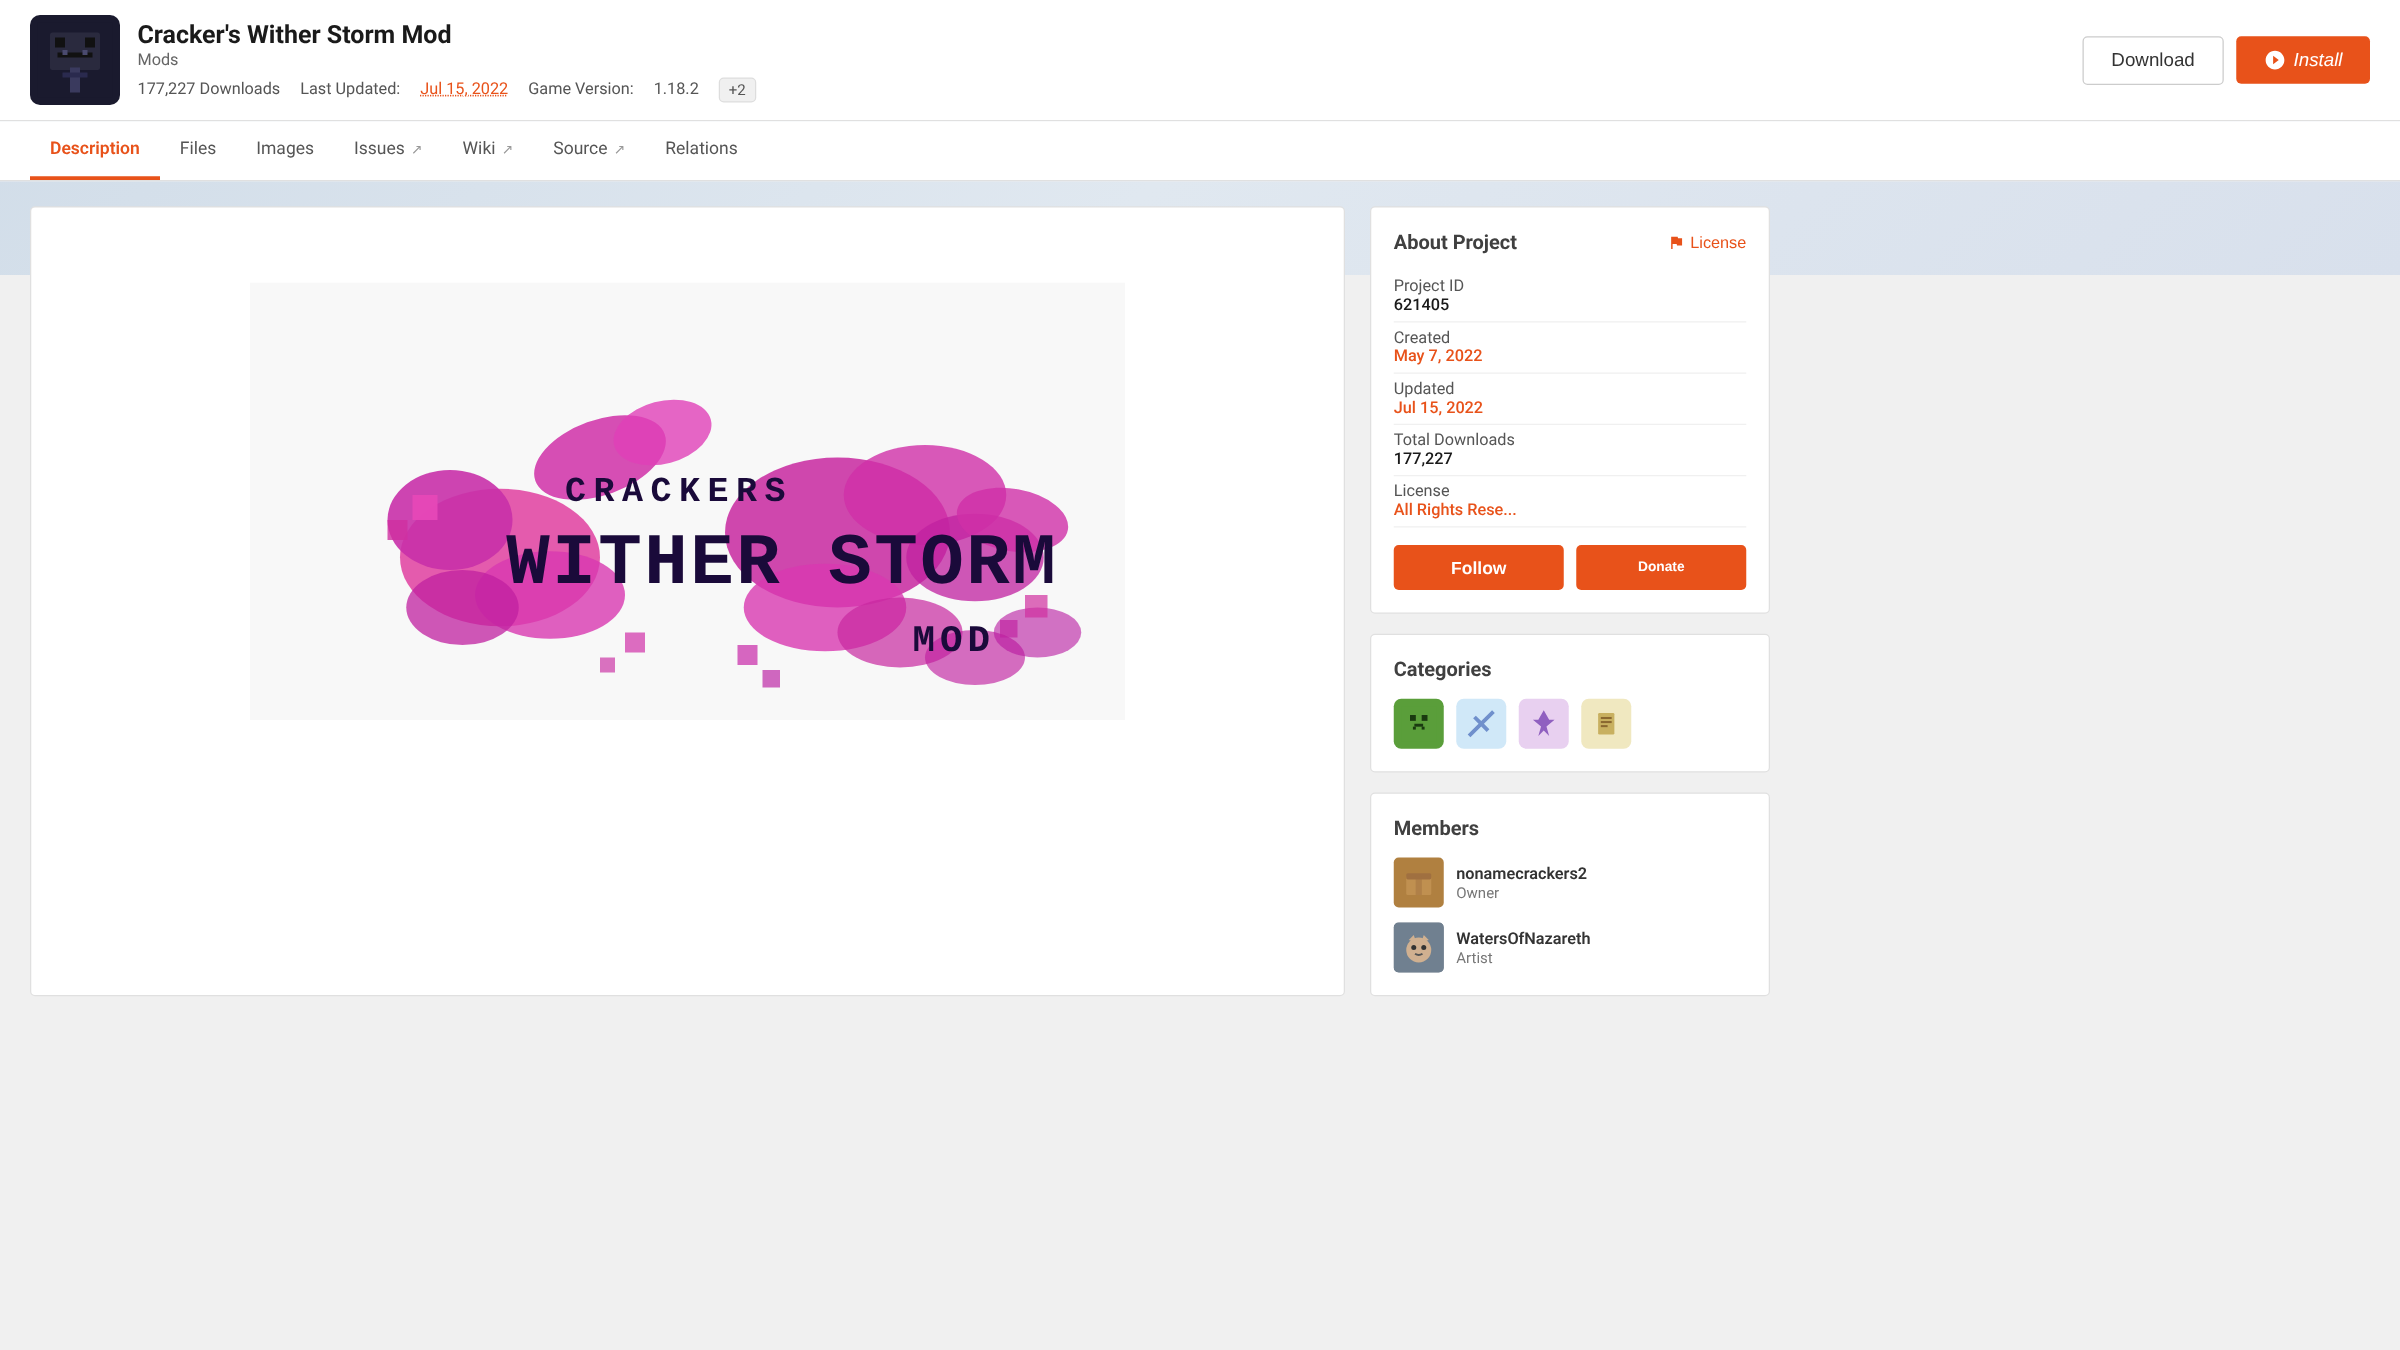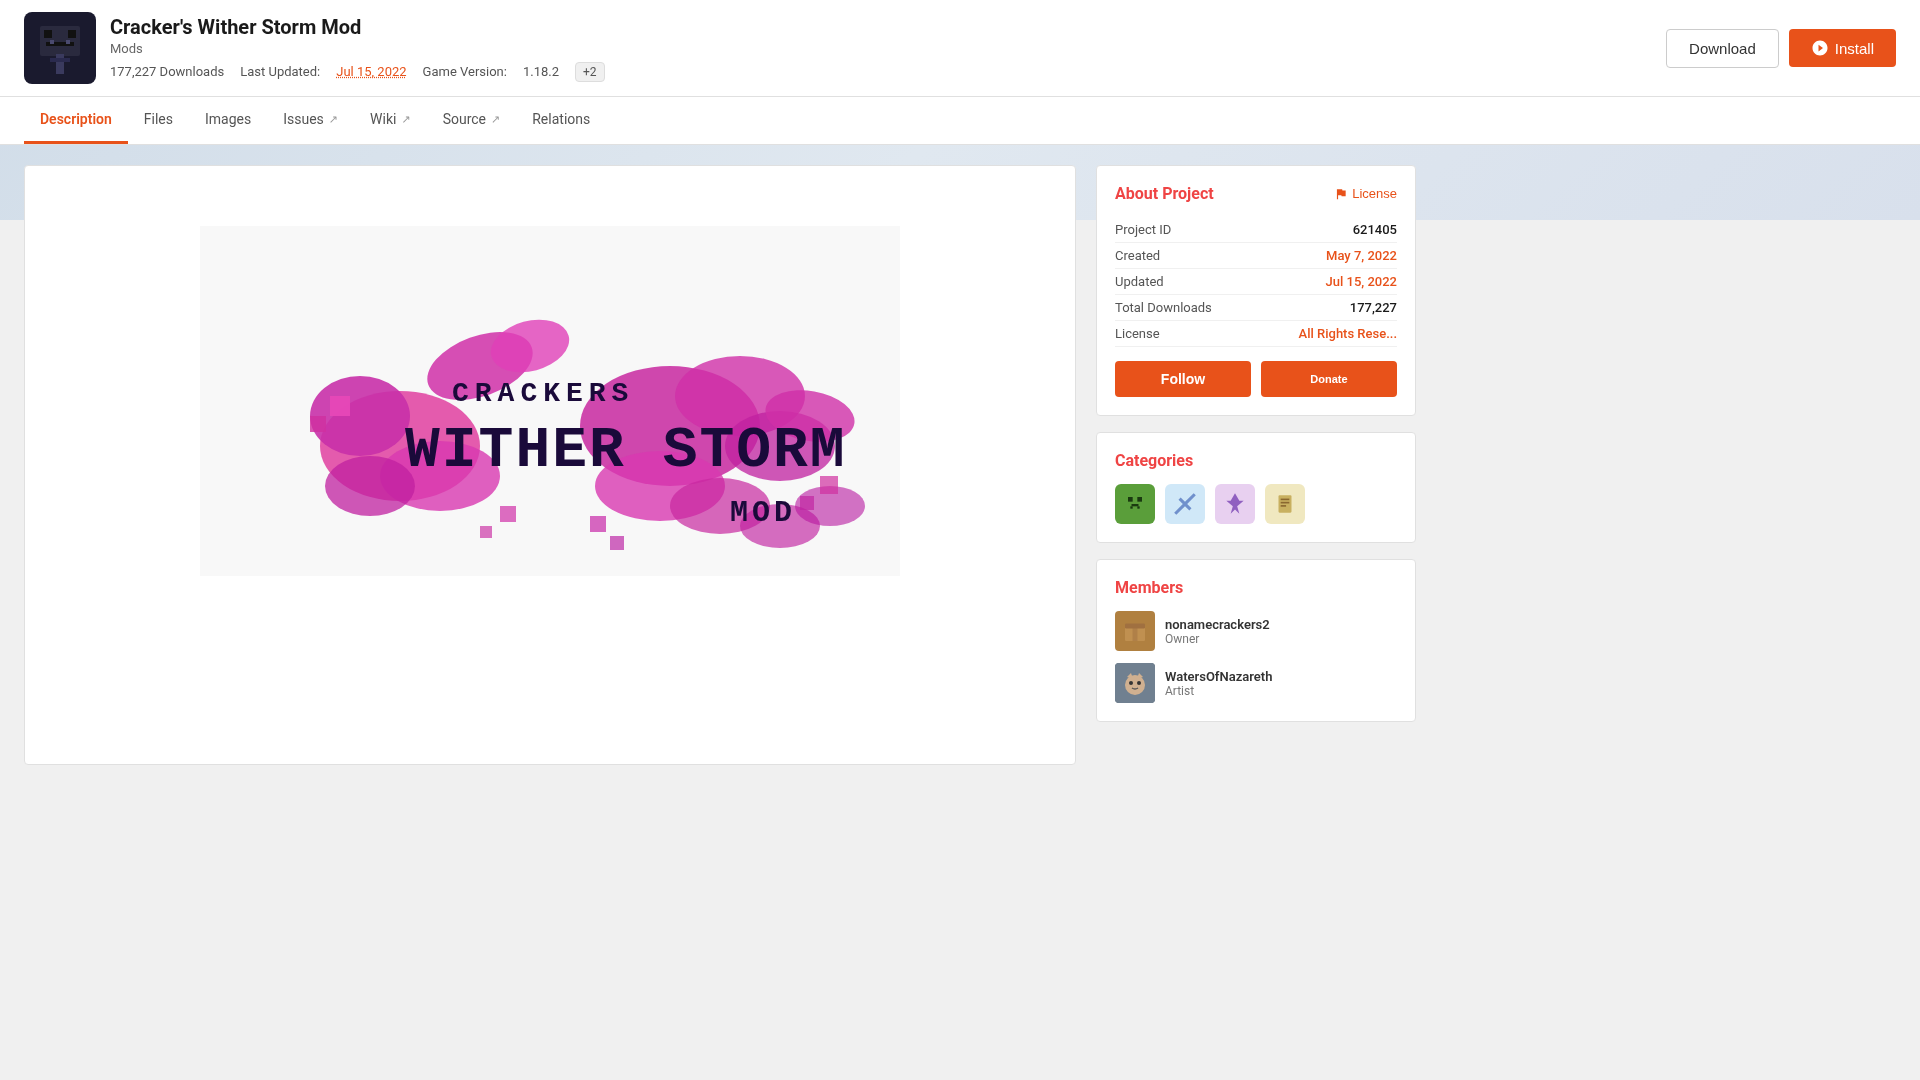--- a/index.html
+++ b/index.html
@@ -8,43 +8,43 @@
     .top-bar { background: #fff; border-bottom: 1px solid #e0e0e0; padding: 12px 24px; display: flex; align-items: center; justify-content: space-between; }
     .project-info { display: flex; align-items: center; gap: 14px; }
     .project-icon { width: 72px; height: 72px; border-radius: 8px; background: #1a1a2e; display: flex; align-items: center; justify-content: center; overflow: hidden; }
     .project-icon svg { width: 60px; height: 60px; }
     .project-details h1 { font-size: 20px; font-weight: 700; color: #1a1a1a; }
     .project-details .type { font-size: 13px; color: #666; margin-top: 2px; }
     .project-meta { display: flex; align-items: center; gap: 16px; margin-top: 6px; font-size: 13px; color: #555; }
     .version-badge { background: #f0f0f0; border: 1px solid #ddd; border-radius: 4px; padding: 2px 7px; font-size: 12px; color: #555; cursor: pointer; }
     .top-actions { display: flex; gap: 10px; align-items: center; }
     .btn-download { background: #fff; border: 1px solid #ccc; color: #333; padding: 10px 22px; border-radius: 4px; font-size: 15px; cursor: pointer; font-weight: 500; }
-    .btn-install { background: #e8521a; border: none; color: #fff; padding: 10px 22px; border-radius: 4px; font-size: 15px; cursor: pointer; font-weight: 500; display: flex; align-items: center; gap: 6px; }
+    .btn-install { background: #e8521a; border: none; color: #fff; padding: 10px 22px; border-radius: 4px; font-size: 15px; cursor: pointer; font-weight: 500; display: flex; align-items: center; gap: 6px; font-style: italic; }
 
     .nav-tabs { background: #fff; border-bottom: 1px solid #e0e0e0; padding: 0 24px; display: flex; gap: 0; }
     .nav-tab { padding: 14px 16px; font-size: 14px; cursor: pointer; color: #555; border-bottom: 3px solid transparent; text-decoration: none; display: flex; align-items: center; gap: 5px; }
     .nav-tab.active { color: #e8521a; border-bottom-color: #e8521a; font-weight: 600; }
     .ext-icon { font-size: 11px; color: #999; }
 
     .main-content { display: flex; gap: 20px; padding: 20px 24px; max-width: 1440px; }
     .content-area { flex: 1; min-width: 0; background: #fff; border: 1px solid #e0e0e0; border-radius: 4px; padding: 20px; min-height: 600px; }
 
     .mod-banner { width: 100%; display: flex; justify-content: center; align-items: center; padding: 40px 20px; }
 
     
     .banner-svg { width: 700px; height: 350px; }
 
     .sidebar { width: 320px; flex-shrink: 0; display: flex; flex-direction: column; gap: 16px; }
     .sidebar-card { background: #fff; border: 1px solid #e0e0e0; border-radius: 4px; padding: 18px; }
-    .sidebar-card h3 { font-size: 16px; font-weight: 700; color: #ef4444; margin-bottom: 14px; }
+    .sidebar-card h3 { font-size: 16px; font-weight: 700; color: #404040; margin-bottom: 14px; }
     .about-header { display: flex; justify-content: space-between; align-items: center; margin-bottom: 14px; }
     .about-header h3 { margin-bottom: 0; }
     .report-btn { display: flex; align-items: center; gap: 4px; color: #e8521a; font-size: 13px; cursor: pointer; background: none; border: none; }
 
-    .info-row { display: flex; justify-content: space-between; align-items: baseline; padding: 5px 0; font-size: 13px; border-bottom: 1px solid #f0f0f0; }
+    .info-row { display: flex; justify-content: space-between; align-items: baseline; padding: 5px 0; font-size: 13px; border-bottom: 1px solid #f0f0f0; flex-direction: column; }
     .info-row:last-of-type { border-bottom: none; }
     .info-label { color: #555; }
     .info-value { color: #1a1a1a; font-weight: 500; text-align: right; }
     .info-value.link { color: #e8521a; cursor: pointer; }
     .info-value.date { color: #e8521a; cursor: pointer; font-style: normal; }
 
     .action-buttons { display: flex; gap: 10px; margin-top: 14px; }
     .btn-follow { flex: 1; background: #e8521a; color: #fff; border: none; padding: 10px; border-radius: 4px; font-size: 14px; font-weight: 600; cursor: pointer; }
     .btn-donate { flex: 1; background: #e8521a; color: #fff; border: none; padding: 10px; border-radius: 4px; font-size: 11px; font-weight: 600; cursor: pointer; }
 

